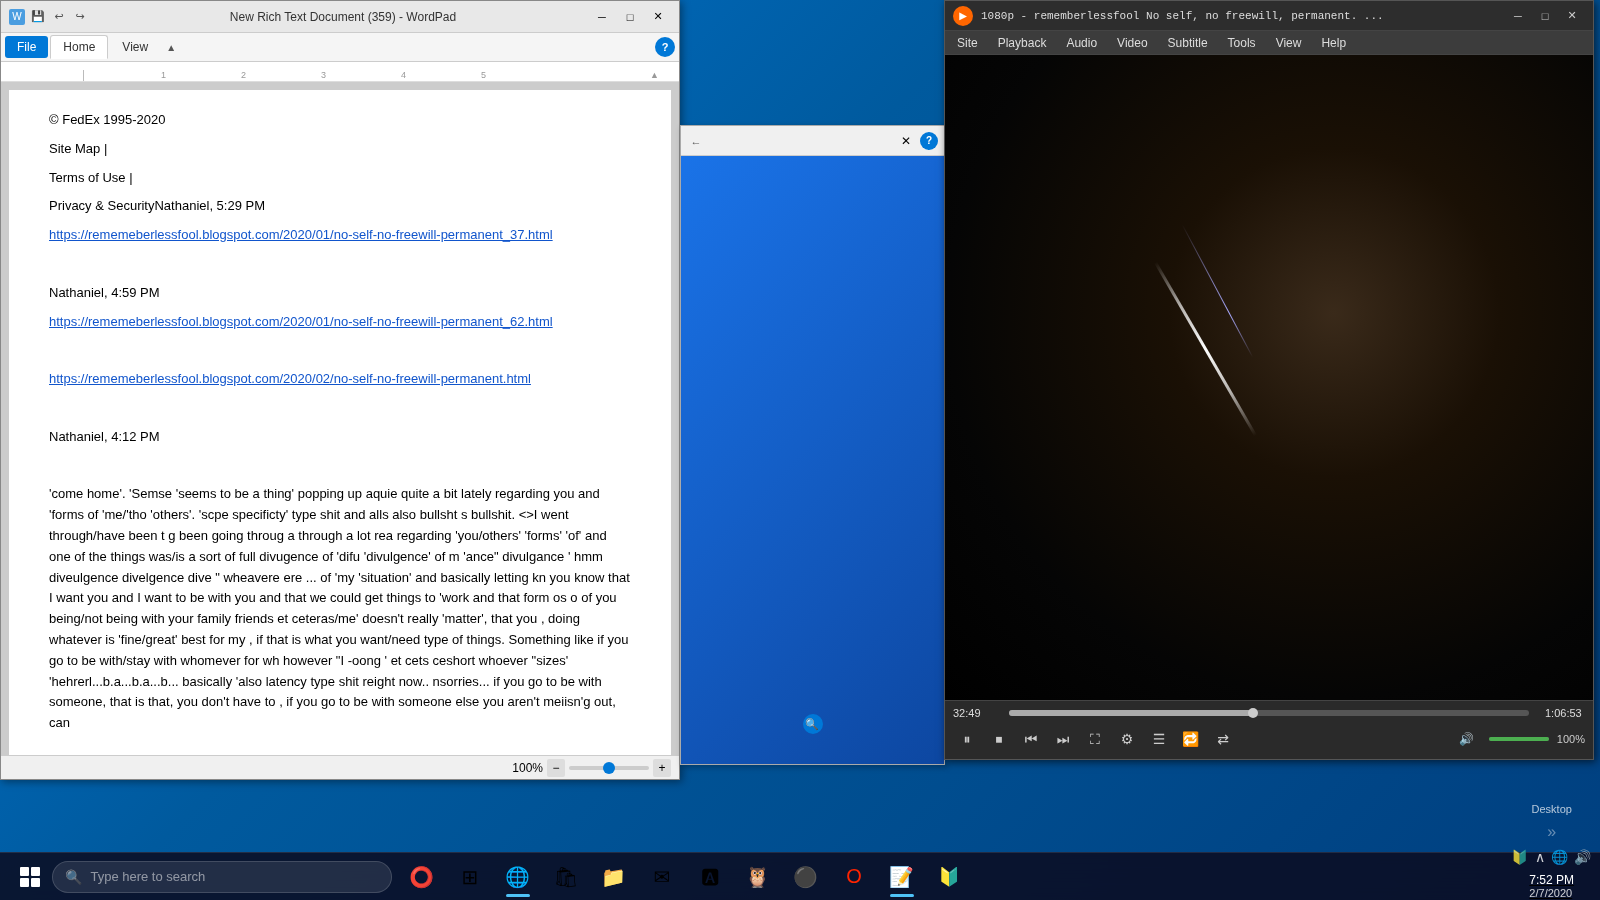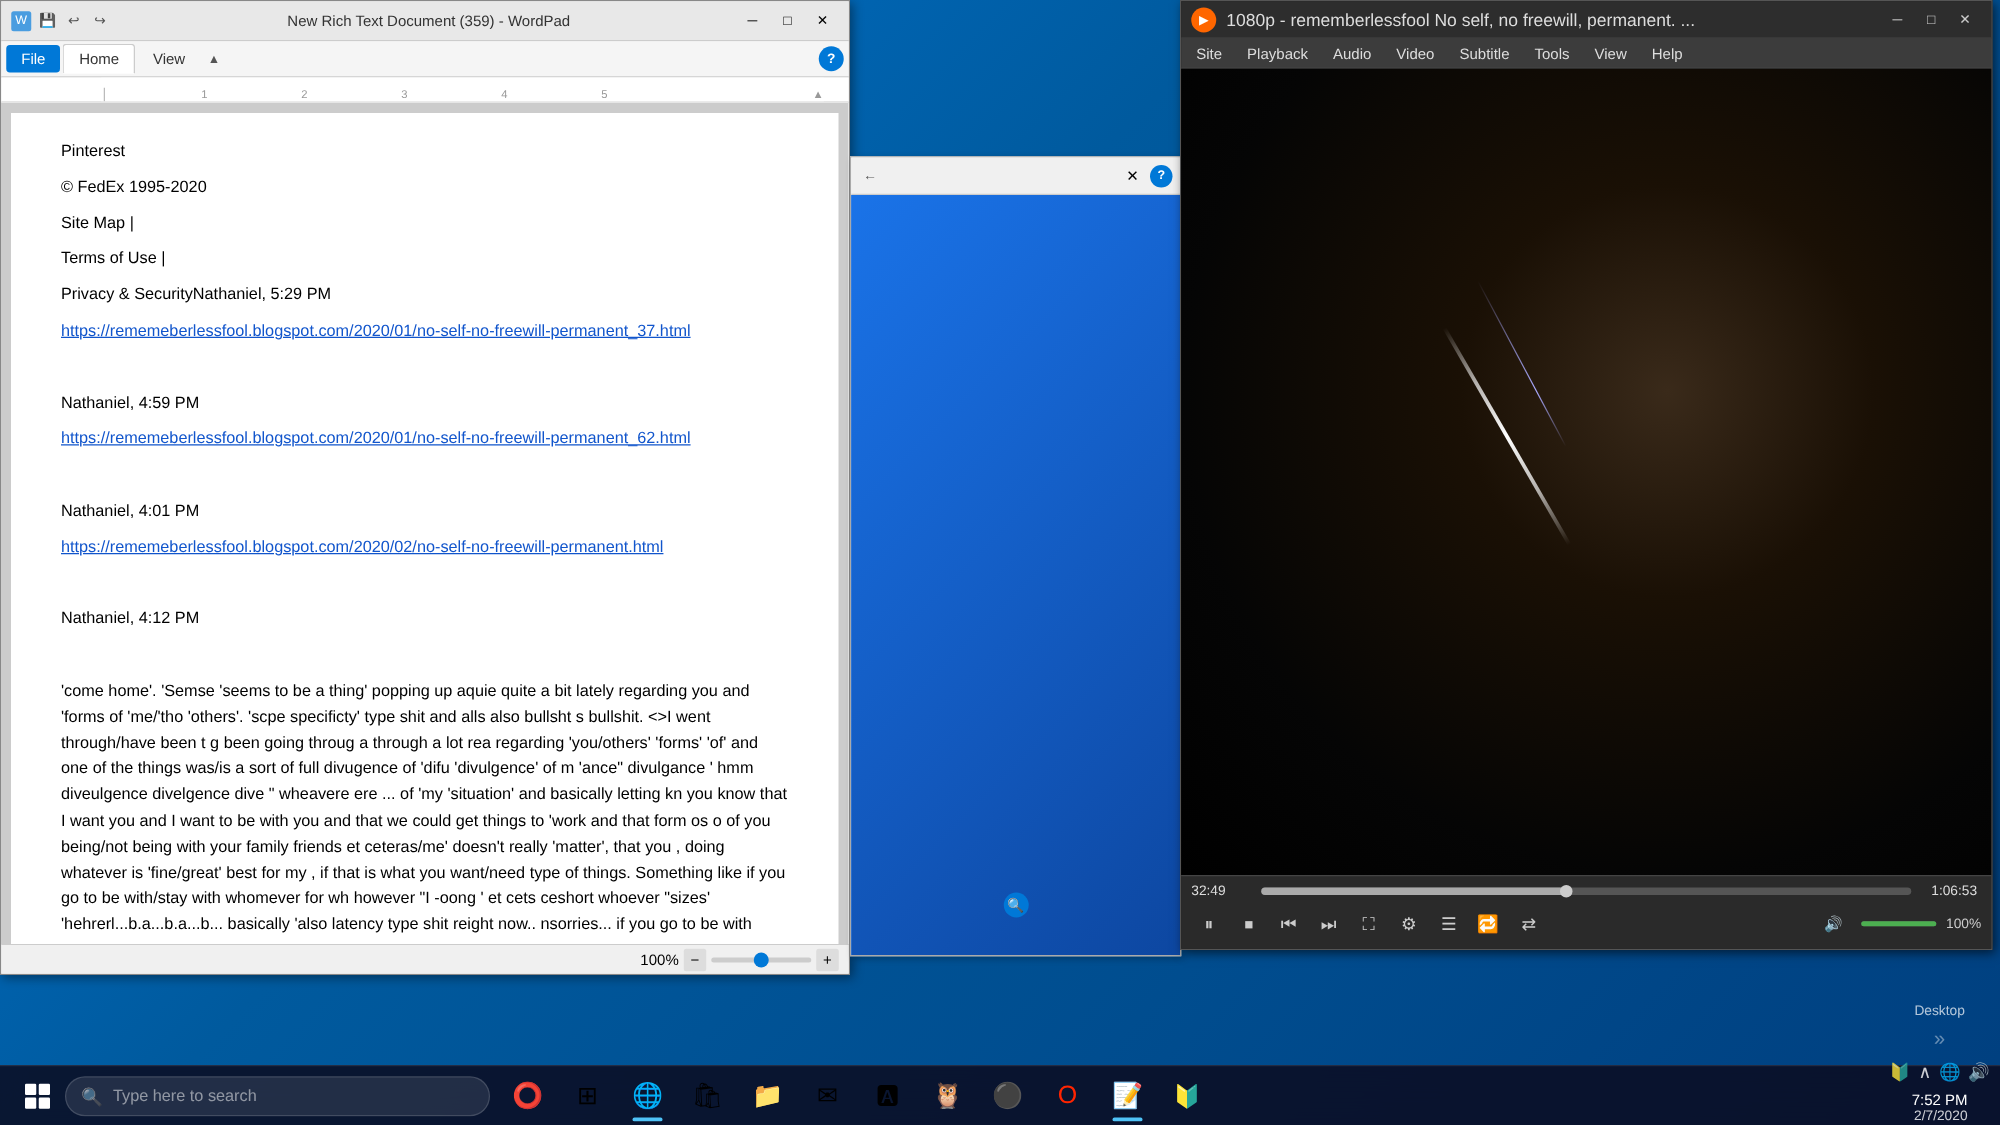--- a/index.html
+++ b/index.html
@@ -312,25 +312,26 @@
       align-items: center;
       justify-content: center;
       font-size: 10px;
       color: white;
       margin-right: 8px;
       flex-shrink: 0;
     }
 
     .vlc-title {
       flex: 1;
-      font-size: 14px;
+      font-size: 11px;
       color: #ddd;
       white-space: nowrap;
       overflow: hidden;
       text-overflow: ellipsis;
+      font-family: Liberation Mono, monospace;
     }
 
     .vlc-controls {
       display: flex;
       gap: 2px;
     }
 
     .vlc-menu {
       background: #3c3c3c;
       height: 24px;
@@ -602,22 +603,22 @@
       gap: 6px;
     }
 
     .tray-icon {
       font-size: 14px;
       color: rgba(255,255,255,0.8);
       cursor: pointer;
     }
 
     .taskbar-clock {
-      text-align: right;
-      cursor: pointer;
+      cursor: pointer;
+      text-decoration: underline;
     }
 
     .clock-time {
       font-size: 12px;
       color: white;
       display: block;
     }
 
     .clock-date {
       font-size: 11px;
@@ -789,31 +790,29 @@
         <span style="position:absolute;left:240px">3</span>
         <span style="position:absolute;left:320px">4</span>
         <span style="position:absolute;left:400px">5</span>
         <span style="position:absolute;right:0px">▲</span>
       </div>
     </div>
 
     <div class="doc-container">
       <div class="doc-scroll">
         <div class="doc-page">
-          <p>Pinterest</p>
           <p>© FedEx 1995-2020</p>
           <p>Site Map |</p>
           <p>Terms of Use |</p>
           <p>Privacy &amp; SecurityNathaniel, 5:29 PM</p>
           <p><a href="#">https://rememeberlessfool.blogspot.com/2020/01/no-self-no-freewill-permanent_37.html</a></p>
           <p>&nbsp;</p>
           <p>Nathaniel, 4:59 PM</p>
           <p><a href="#">https://rememeberlessfool.blogspot.com/2020/01/no-self-no-freewill-permanent_62.html</a></p>
           <p>&nbsp;</p>
-          <p>Nathaniel, 4:01 PM</p>
           <p><a href="#">https://rememeberlessfool.blogspot.com/2020/02/no-self-no-freewill-permanent.html</a></p>
           <p>&nbsp;</p>
           <p>Nathaniel, 4:12 PM</p>
           <p>&nbsp;</p>
           <p>'come home'. 'Semse 'seems to be a thing' popping up aquie quite a bit lately regarding you and 'forms of 'me/'tho 'others'. 'scpe specificty' type shit and alls also bullsht s bullshit. &lt;&gt;I went through/have been t g been going throug a through a lot rea regarding 'you/others' 'forms' 'of' and one of the things was/is a sort of full divugence of 'difu 'divulgence' of m 'ance" divulgance ' hmm diveulgence divelgence dive " wheavere ere ... of 'my 'situation' and basically letting kn you know that I want you and I want to be with you and that we could get things to 'work and that form os o of you being/not being with your family friends et ceteras/me' doesn't really 'matter', that you , doing whatever is 'fine/great' best for my , if that is what you want/need type of things. Something like if you go to be with/stay with whomever for wh however "I -oong ' et cets ceshort whoever "sizes' 'hehrerl...b.a...b.a...b... basically 'also latency type shit reight now.. nsorries... if you go to be with someone, that is that, you don't have to , if you go to be with someone else you aren't meiisn'g out, can</p>
         </div>
       </div>
     </div>
 
     <div class="status-bar">

